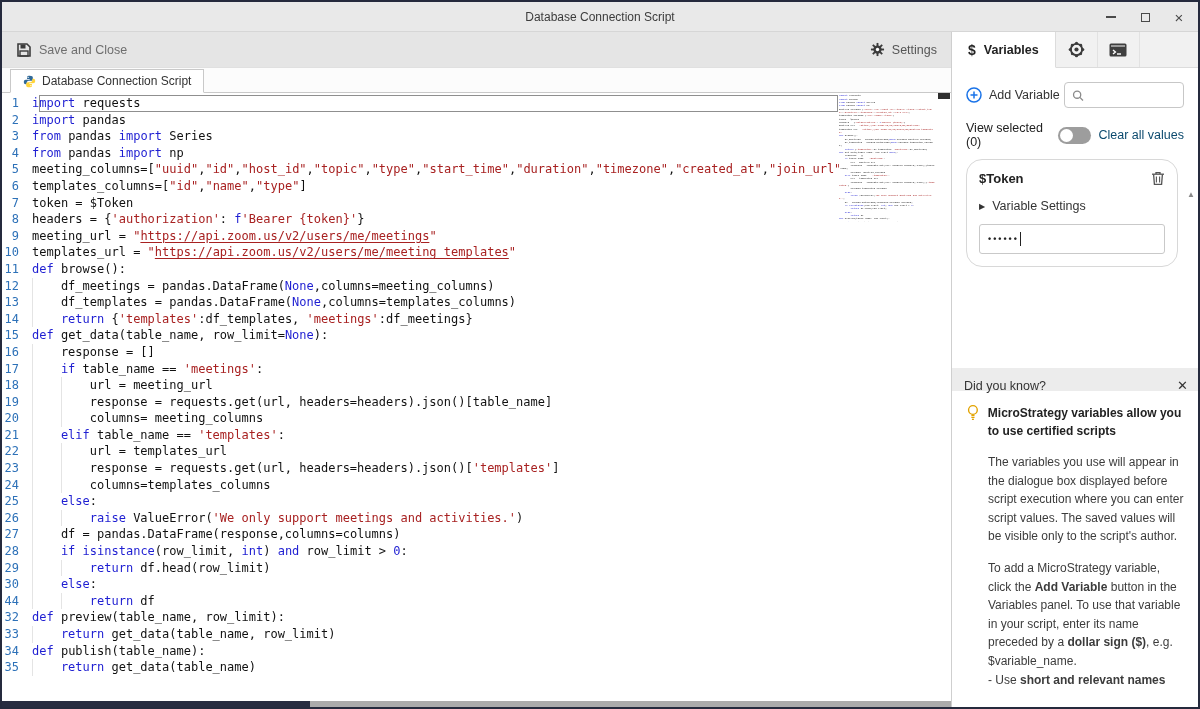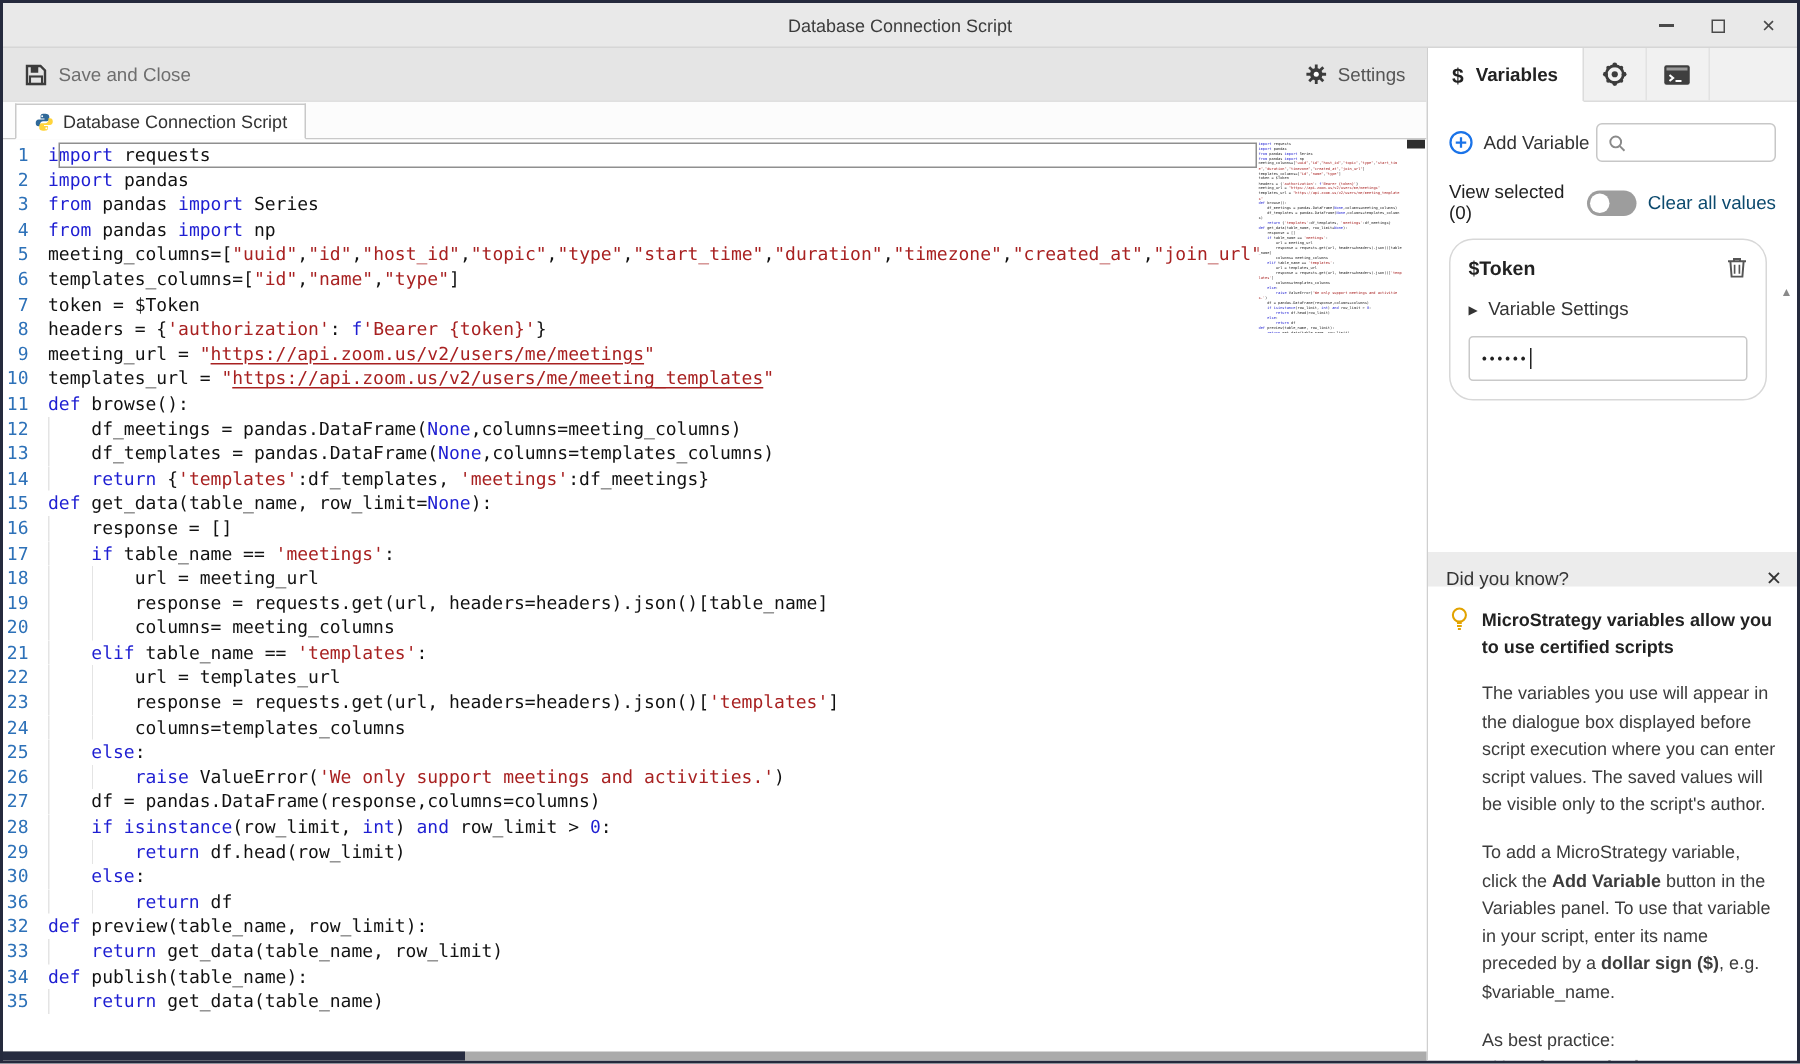--- a/index.html
+++ b/index.html
@@ -277,21 +277,21 @@
           </div>
           <div class="code-line">
             <span class="ln">29</span>
             <span class="lc"><span class="ig"></span><span class="ig"></span><span class="k">return</span><span class="d"> df.head(row_limit)</span></span>
           </div>
           <div class="code-line">
             <span class="ln">30</span>
             <span class="lc"><span class="ig"></span><span class="k">else</span><span class="d">:</span></span>
           </div>
           <div class="code-line">
-            <span class="ln">36</span>
+            <span class="ln">44</span>
             <span class="lc"><span class="ig"></span><span class="ig"></span><span class="k">return</span><span class="d"> df</span></span>
           </div>
           <div class="code-line">
             <span class="ln">32</span>
             <span class="lc"><span class="k">def</span><span class="d"> preview(table_name, row_limit):</span></span>
           </div>
           <div class="code-line">
             <span class="ln">33</span>
             <span class="lc"><span class="ig"></span><span class="k">return</span><span class="d"> get_data(table_name, row_limit)</span></span>
           </div>
@@ -441,19 +441,18 @@
             <circle cx="7" cy="6" r="4.4" fill="none" stroke="#e2a300" stroke-width="1.4"></circle>
             <line x1="5.4" y1="11.4" x2="8.6" y2="11.4" stroke="#e2a300" stroke-width="1.3"></line>
             <line x1="5.4" y1="13.4" x2="8.6" y2="13.4" stroke="#e2a300" stroke-width="1.3"></line>
             <line x1="6" y1="15.4" x2="8" y2="15.4" stroke="#e2a300" stroke-width="1.3"></line>
           </svg>
           <span class="dyk-tip-title">MicroStrategy variables allow you to use certified scripts</span>
         </div>
         <div id="dyk-paragraphs">
             <p class="dyk-p gap"><span>The variables you use will appear in the dialogue box displayed before script execution where you can enter script values. The saved values will be visible only to the script's author.</span></p>
             <p class="dyk-p gap"><span>To add a MicroStrategy variable, click the </span><span class="b">Add Variable</span><span> button in the Variables panel. To use that variable in your script, enter its name preceded by a </span><span class="b">dollar sign ($)</span><span>, e.g. $variable_name.</span></p>
-            <p class="dyk-p gap"><span>As best practice:</span></p>
             <p class="dyk-p"><span>- Use </span><span class="b">short and relevant names</span></p>
           </div>
       </div>
     </div>
   </div>
 </div>
 
 </body></html>

